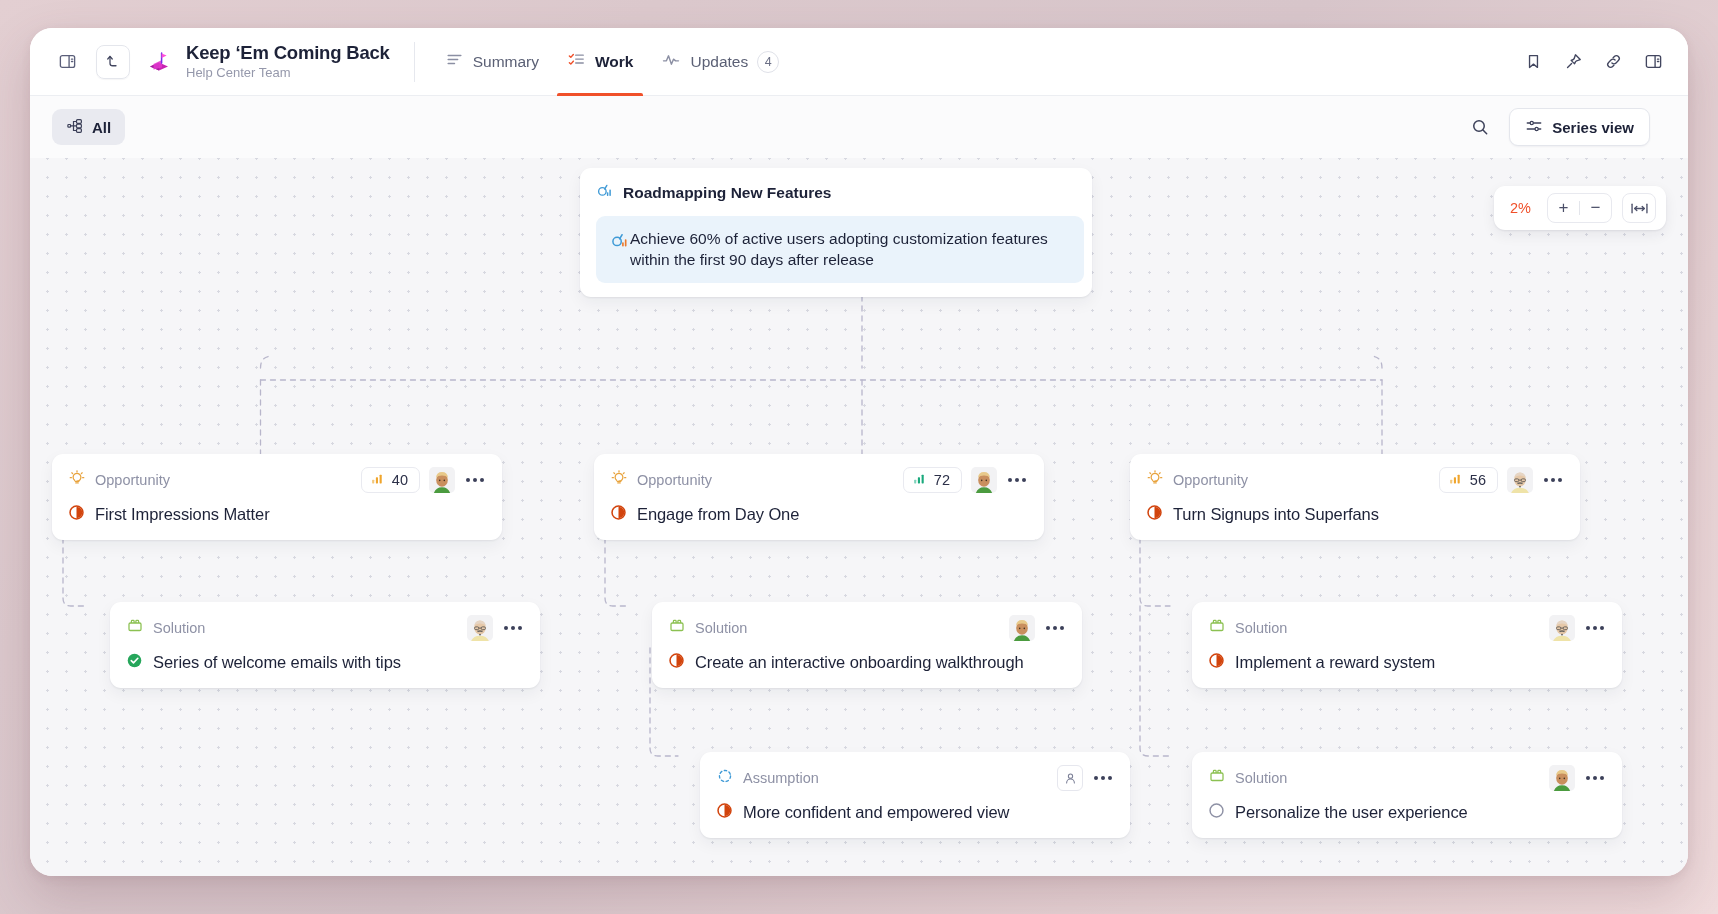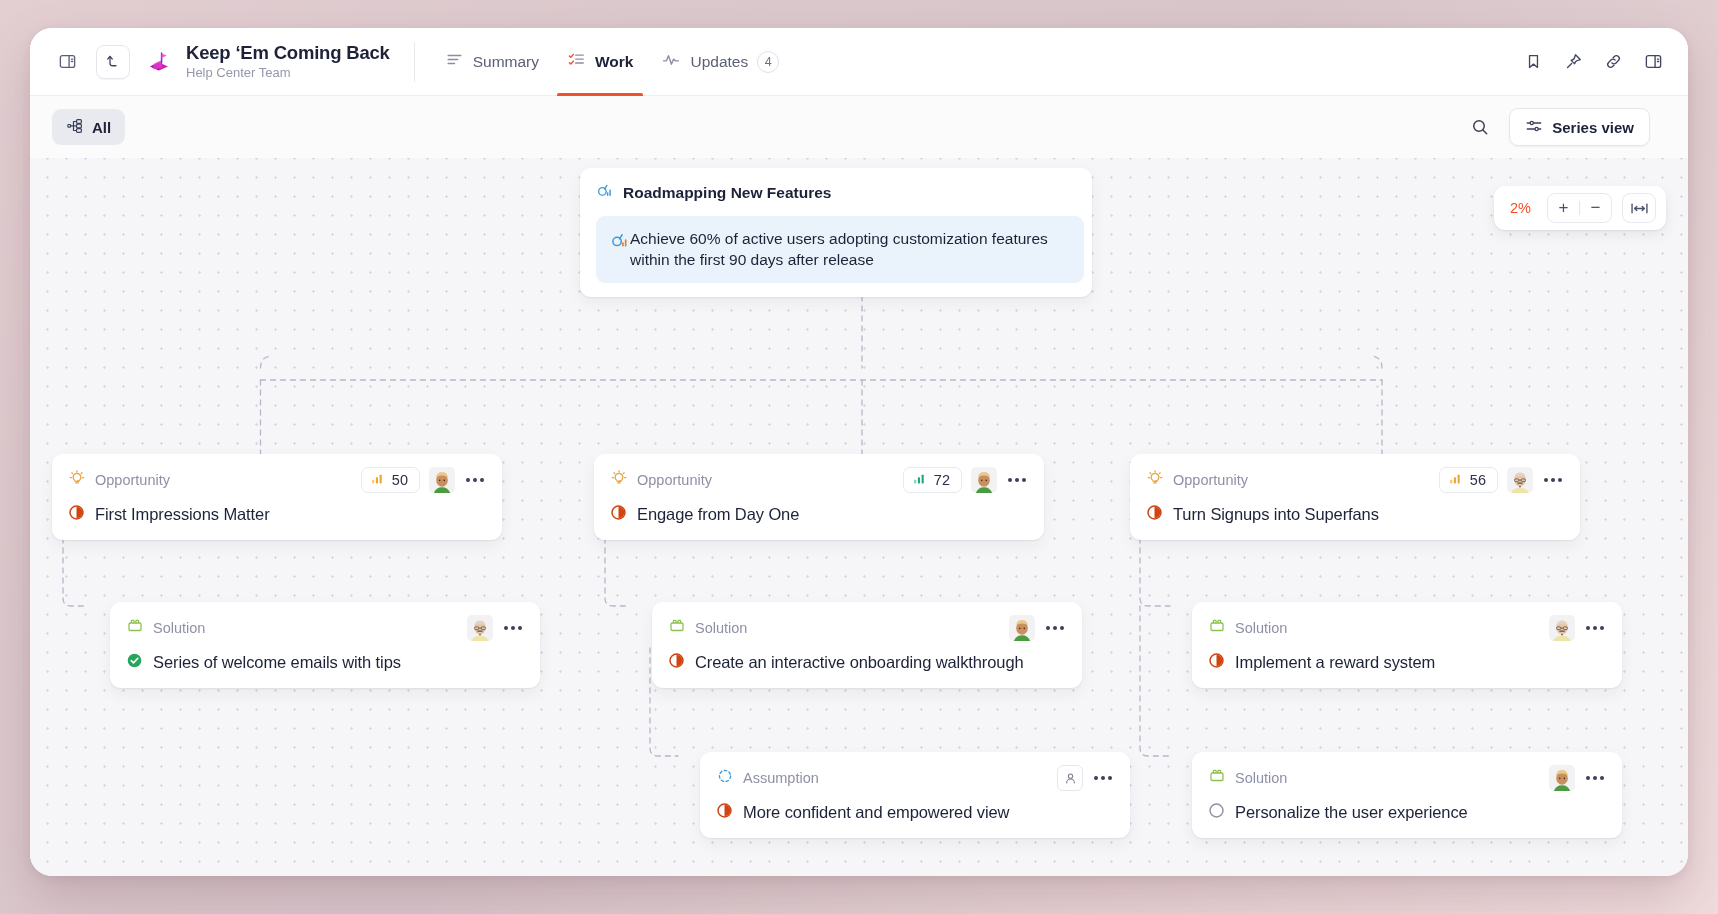--- a/index.html
+++ b/index.html
@@ -393,21 +393,21 @@
         <span class="card-type">Opportunity</span>
         <span class="card-head-right">
           <span class="score">
             <span>
               <svg width="13" height="13" viewBox="0 0 16 16">
                 <rect x="1.4" y="9.6" width="2.6" height="4.4" rx=".7" fill="#f3c77a"></rect>
                 <rect x="6.0" y="6.6" width="2.6" height="7.4" rx=".7" fill="#f0a52c"></rect>
                 <rect x="10.6" y="3.4" width="2.6" height="10.6" rx=".7" fill="#f0a52c"></rect>
               </svg>
             </span>
-            <span>50</span>
+            <span>40</span>
           </span>
           <span class="avatar">
             <svg width="26" height="26" viewBox="0 0 32 32">
               <rect width="32" height="32" fill="#f2f2f4"></rect>
               <path d="M6 32 q2.5-7 10-7 t10 7 Z" fill="#4b9b3f"></path>
               <ellipse cx="16" cy="16" rx="7.2" ry="8.4" fill="#c98f5e"></ellipse>
               <path d="M8.6 13.2 q.6-7.2 7.4-7.2 t7.4 7.2 q-2.4-2.6-7.4-2.6 t-7.4 2.6Z" fill="#e8c98a"></path>
               <ellipse cx="13.2" cy="16.4" rx=".9" ry="1.1" fill="#3a2a1e"></ellipse>
               <ellipse cx="18.8" cy="16.4" rx=".9" ry="1.1" fill="#3a2a1e"></ellipse>
             </svg>

